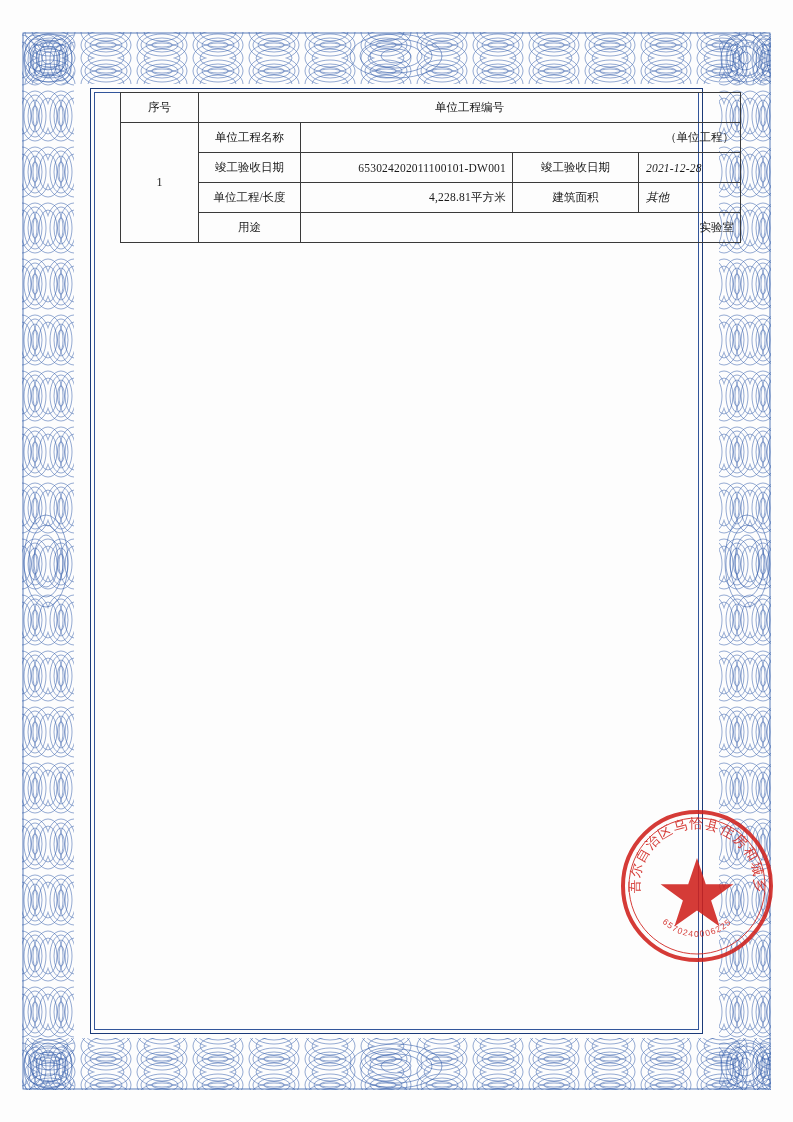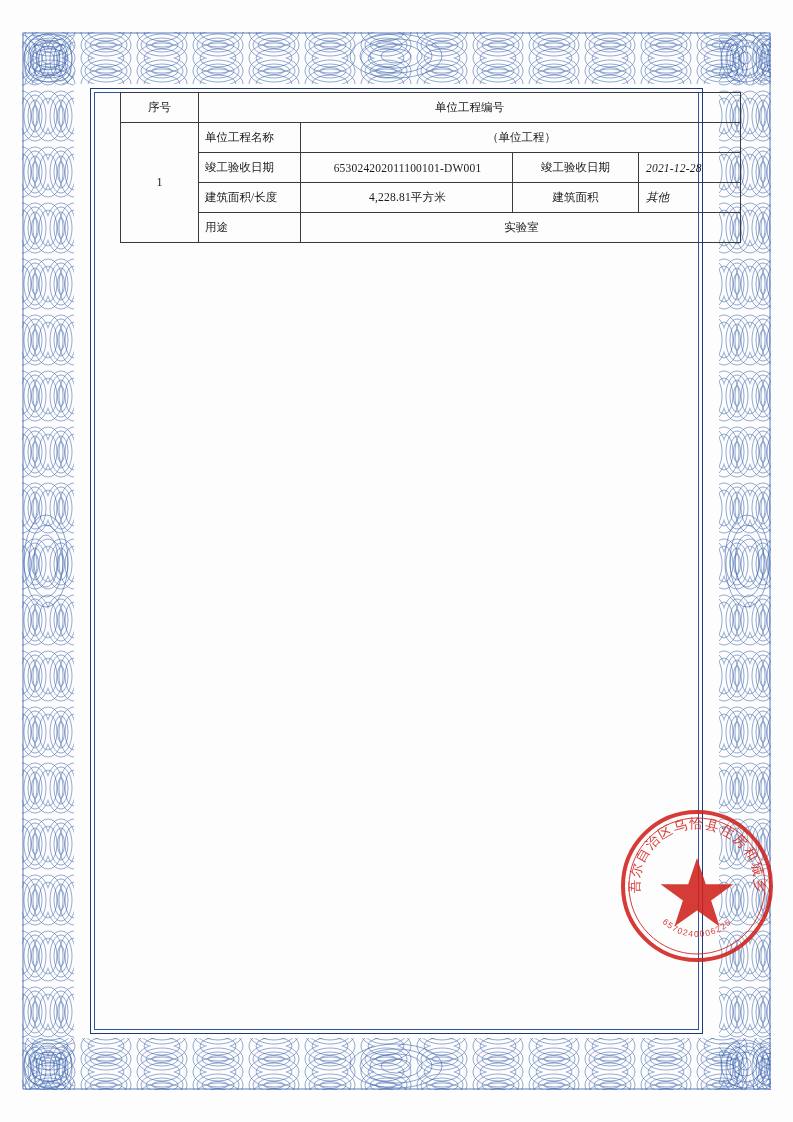--- a/index.html
+++ b/index.html
@@ -74,22 +74,22 @@
     font-size: 11.5px;
     color: #1a1a1a;
   }
   table.info td {
     border: 0.8px solid #3a3a3a;
     padding: 5px 6px;
     height: 19px;
     vertical-align: middle;
   }
   .c-center { text-align: center; }
-  .c-left { text-align: center; padding-left: 8px !important; margin-left: 36px; }
-  .lbl { width: 102px; white-space: nowrap; }
+  .c-left { text-align: right; padding-left: 8px !important; margin-left: 36px; }
+  .lbl { text-align: center; width: 102px; white-space: nowrap; }
   .lbl2 { text-align: center; width: 98px; white-space: nowrap; }
   .val-num { width: 96px; text-align: left; padding-left: 7px !important; font-style: italic; }
   .mono { font-family: "Liberation Serif", serif; letter-spacing: 0.2px; }
   .seq-cell {
     text-align: center;
     font-size: 12px;
   }
 
   
   .seal {
@@ -222,21 +222,21 @@
         </tr>
 
         <tr>
           <td class="lbl">竣工验收日期</td>
           <td class="c-left mono">653024202011100101-DW001</td>
           <td class="lbl2">竣工验收日期</td>
           <td class="val-num mono">2021-12-28</td>
         </tr>
 
         <tr>
-          <td class="lbl">建筑面积/长度</td>
+          <td class="lbl">单位工程/长度</td>
           <td class="c-left mono">4,228.81平方米</td>
           <td class="lbl2">建筑面积</td>
           <td class="val-num">其他</td>
         </tr>
 
         <tr>
           <td class="lbl">用途</td>
           <td class="c-left" colspan="3">实验室</td>
         </tr>
       </tbody>

